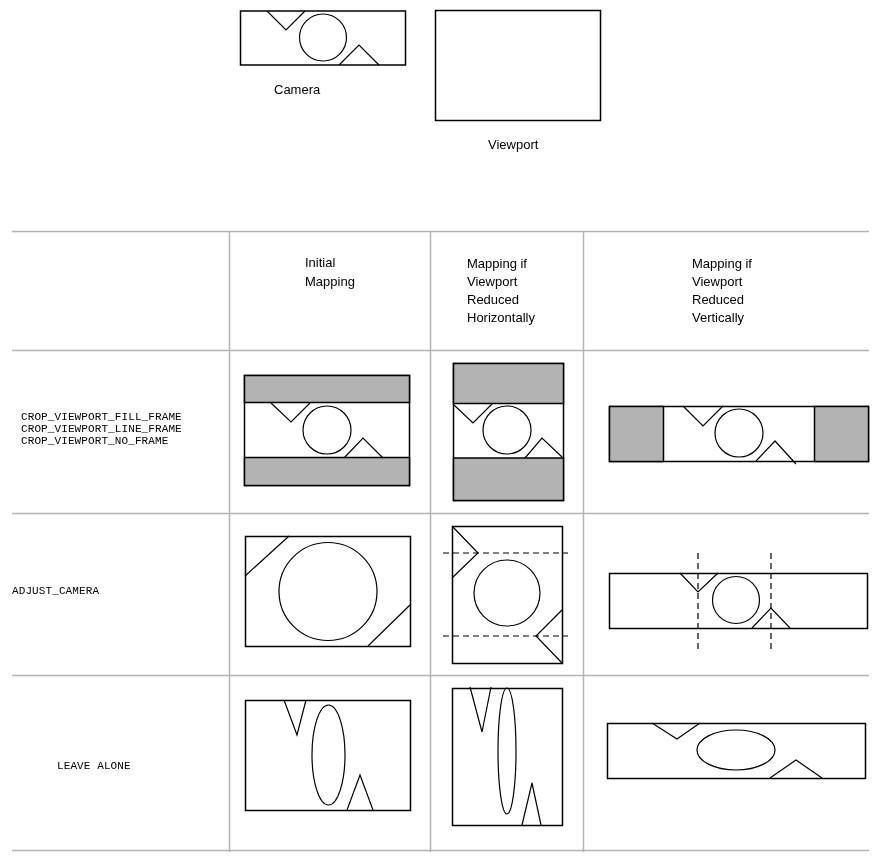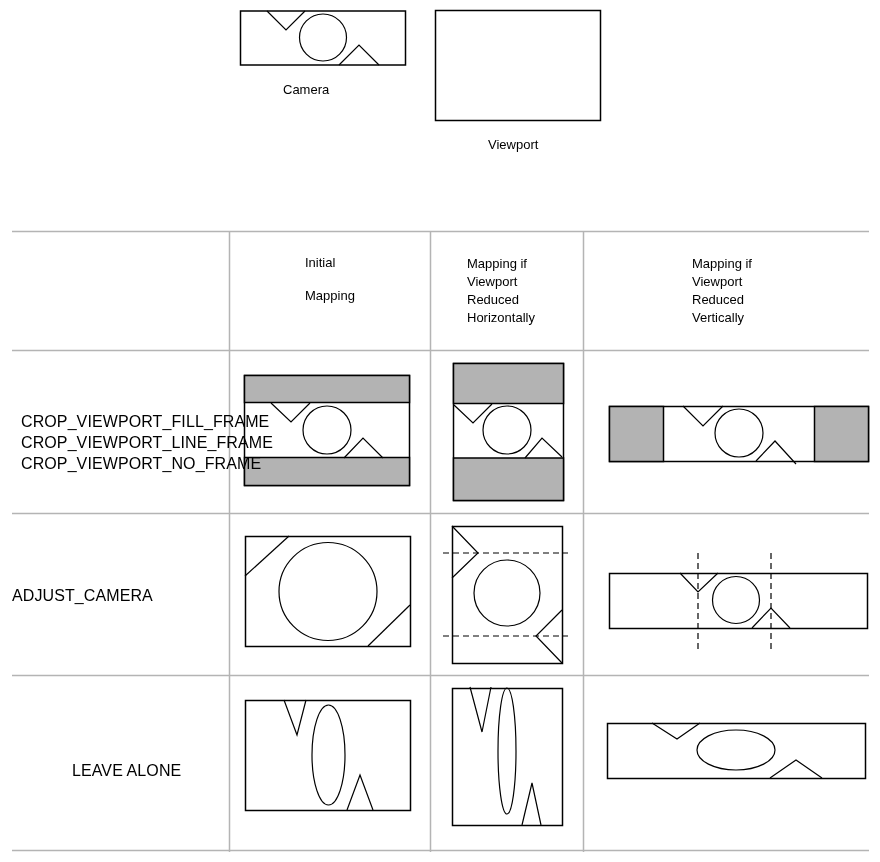--- a/index.html
+++ b/index.html
@@ -1,19 +1,19 @@
 <!DOCTYPE html>
 <html><head>
 <meta charset="utf-8">
 <style>
   html, body { margin:0; padding:0; background:#ffffff; }
   body { width:880px; height:862px; position:relative; overflow:hidden;
          font-family:"Liberation Sans", "DejaVu Sans", sans-serif; color:#000; }
   .lbl { position:absolute; font-size:13px; line-height:18px; white-space:nowrap; }
-  .rowlbl { position:absolute; font-size:16px; line-height:21px; white-space:pre; letter-spacing:0.1px; }
+  .rowlbl { position:absolute; font-size:11px; line-height:12px; white-space:pre; letter-spacing:0.1px;font-family:Liberation Mono, monospace; }
   svg.layer { position:absolute; left:0; top:0; }
   .shape { fill:none; stroke:#000; stroke-width:1.2; }
   .frame { fill:#fff; stroke:#000; stroke-width:1.5; }
   .grey { fill:#b3b3b3; stroke:#000; stroke-width:1.5; }
   .dash { fill:none; stroke:#000; stroke-width:1.2; stroke-dasharray:6 4; }
   .grid { stroke:#b4b4b4; stroke-width:1.5; }
   .hdr div { display:block; }
 </style>
 </head>
 <body>
@@ -101,37 +101,37 @@
     <polyline class="shape" points="522,825 532,783 541,825"></polyline>
   </g>
   <g>
     <rect class="frame" x="607.5" y="723.5" width="258" height="55"></rect>
     <polyline class="shape" points="652,723 677,739 700,723"></polyline>
     <ellipse class="shape" cx="736" cy="750" rx="39" ry="20"></ellipse>
     <polyline class="shape" points="770,778 796,760 822,778"></polyline>
   </g>
 </svg>
 
-<div class="lbl" style="left:283px; top:81px;">Camera</div>
+<div class="lbl" style="left:274px; top:81px;">Camera</div>
 <div class="lbl" style="left:488px; top:136px;">Viewport</div>
 
 <div class="lbl hdr" style="left:305px; top:254px;">
   <div>Initial</div>
-  <div style="margin-top:15px">Mapping</div>
+  <div style="margin-top:1px">Mapping</div>
 </div>
 <div class="lbl hdr" style="left:467px; top:255px;">
   <div>Mapping if</div>
   <div>Viewport</div>
   <div>Reduced</div>
   <div>Horizontally</div>
 </div>
 <div class="lbl hdr" style="left:692px; top:255px;">
   <div>Mapping if</div>
   <div>Viewport</div>
   <div>Reduced</div>
   <div>Vertically</div>
 </div>
 
 <div class="rowlbl" style="left:21px; top:411px;">CROP_VIEWPORT_FILL_FRAME
 CROP_VIEWPORT_LINE_FRAME
 CROP_VIEWPORT_NO_FRAME</div>
 <div class="rowlbl" style="left:12px; top:585px;">ADJUST_CAMERA</div>
-<div class="rowlbl" style="left:36px; top:760px;padding-left:36px;">LEAVE ALONE</div>
+<div class="rowlbl" style="left:21px; top:760px;padding-left:36px;">LEAVE ALONE</div>
 
 </body></html>

